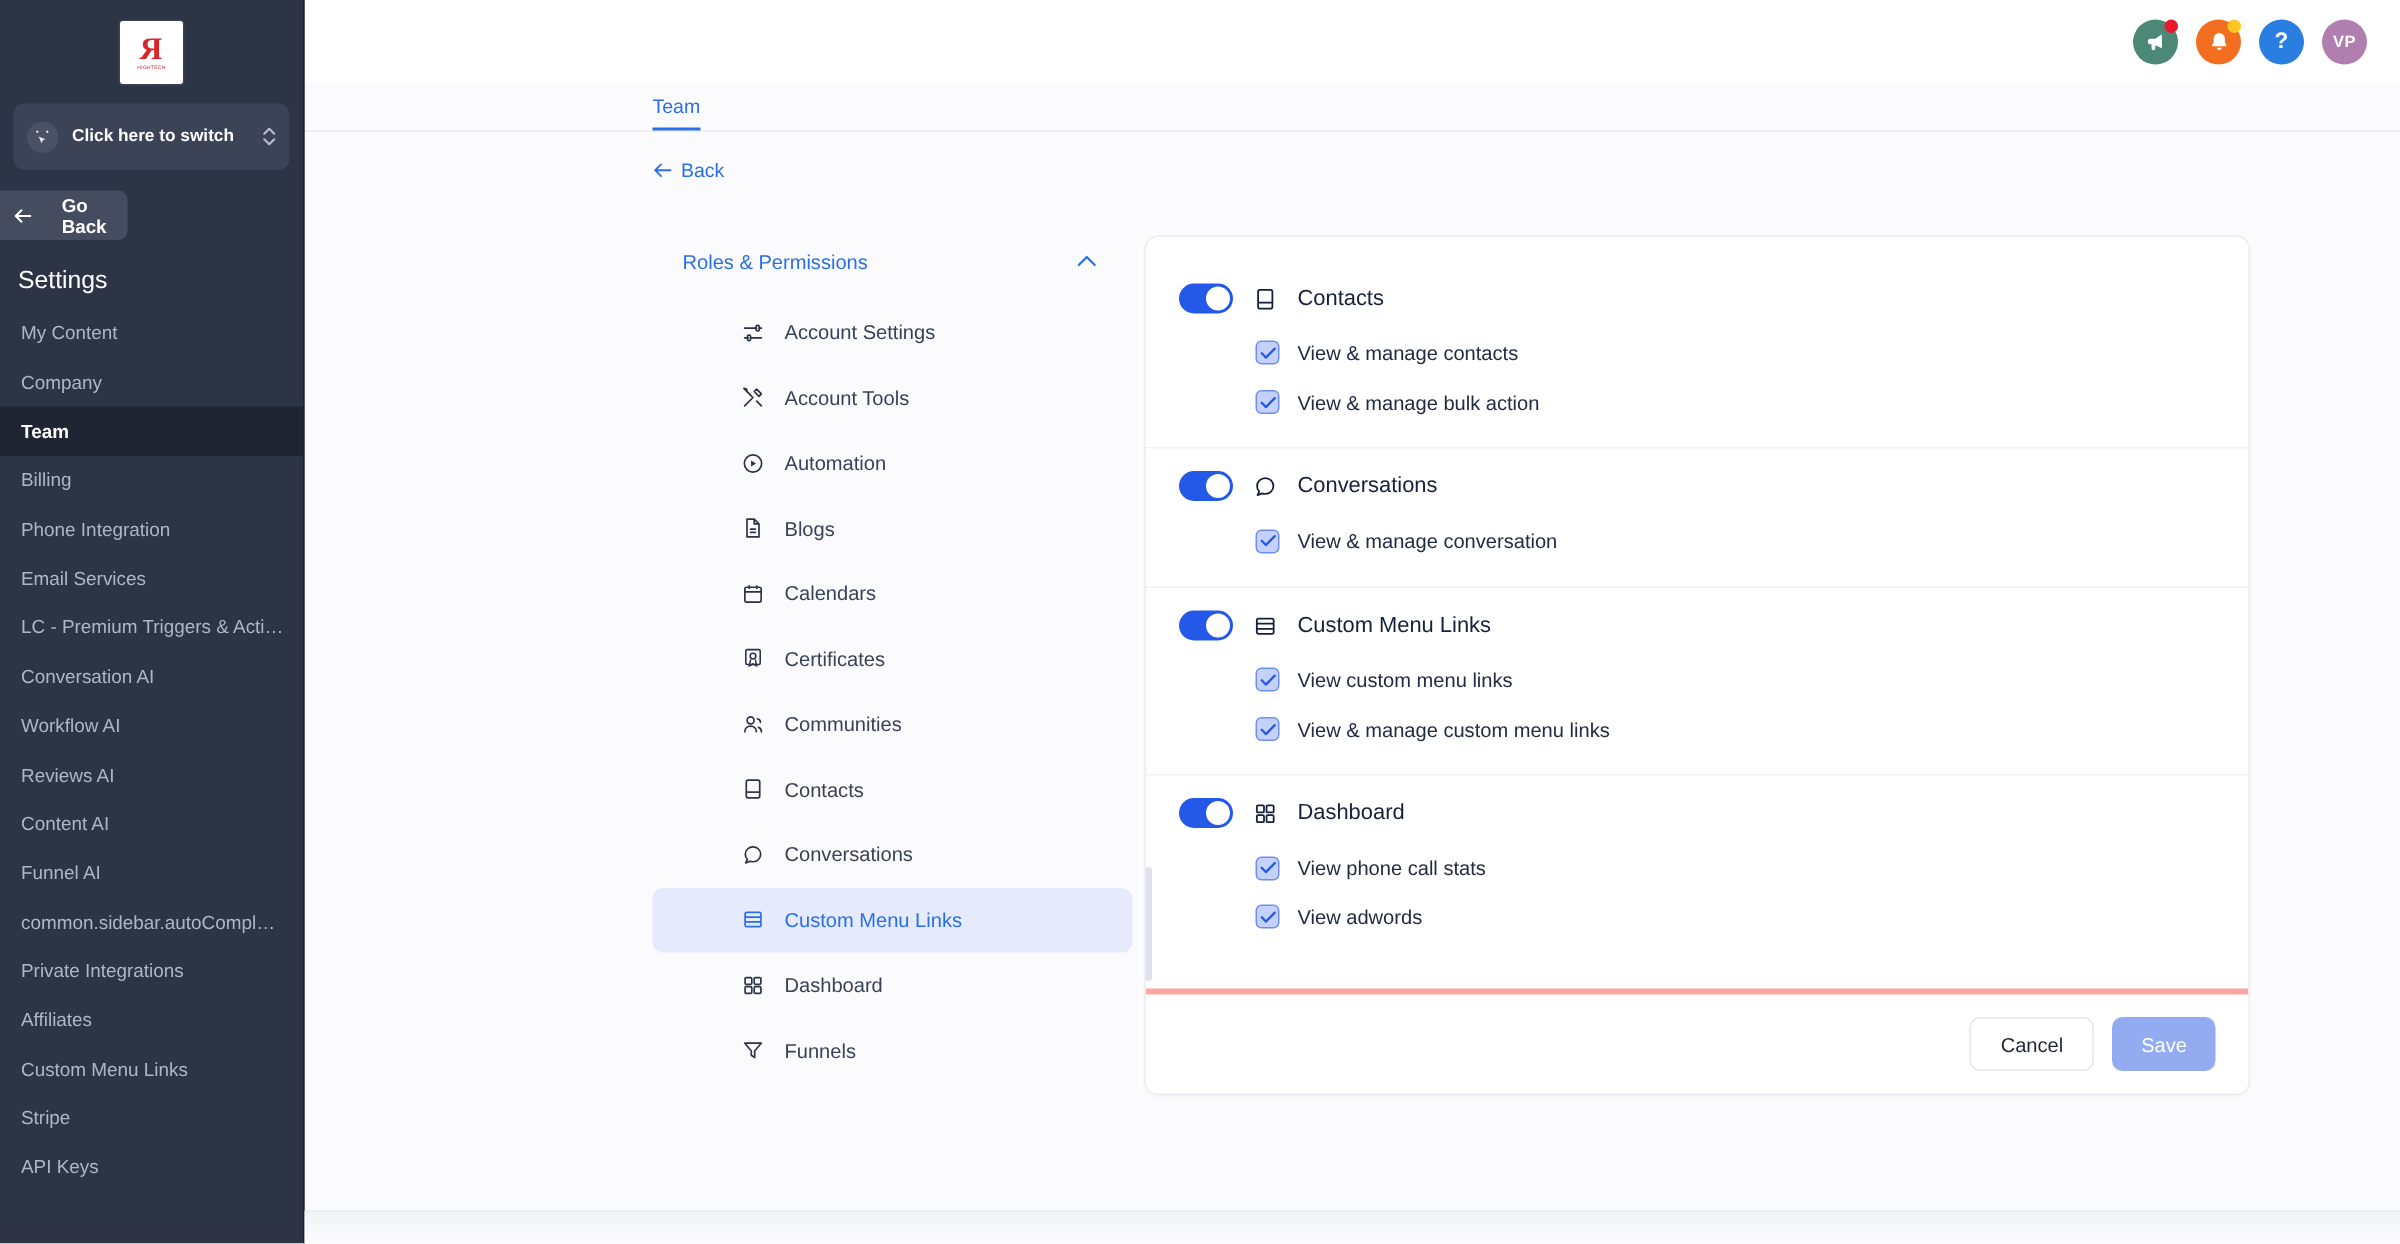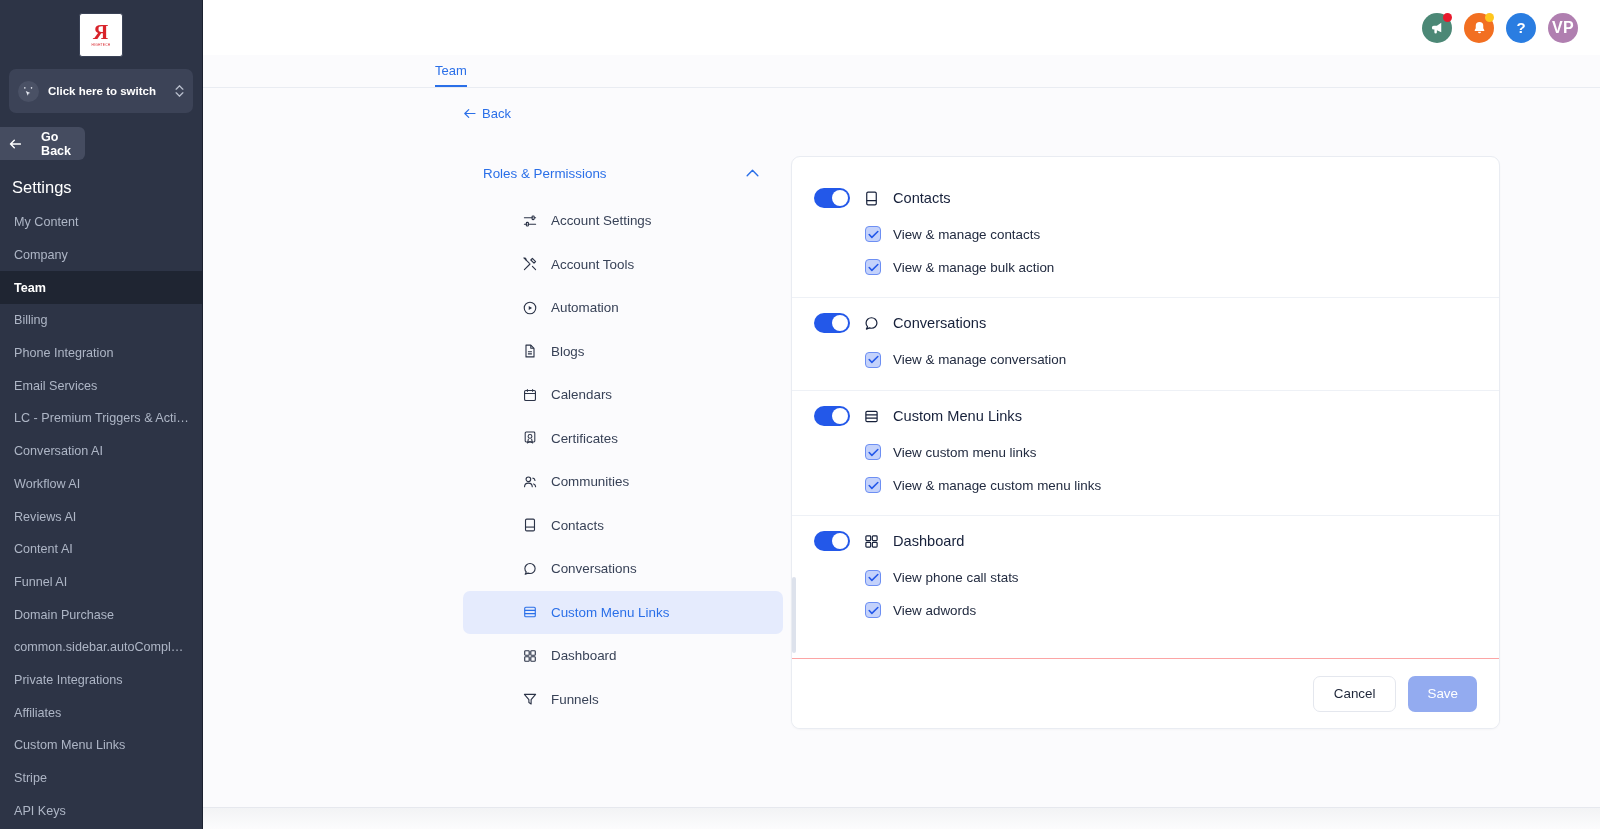--- a/index.html
+++ b/index.html
@@ -73,36 +73,36 @@
     height: 55px; background: #ffffff; display: flex; align-items: center;
     justify-content: flex-end; padding-right: 22px; gap: 12px;
     flex: 0 0 55px;
   }
   .top-icon { width: 30px; height: 30px; border-radius: 50%;
     display: flex; align-items: center; justify-content: center;
     position: relative; cursor: pointer; }
   .ti-announce { background: #4c8876; }
   .ti-bell { background: #f26f21; }
   .ti-help { background: #2a7de1; color: #fff; font-size: 15px; font-weight: 700; }
-  .ti-avatar { background: #b07fb0; color: #fff; font-size: 16px; font-weight: 700; letter-spacing: .3px; }
+  .ti-avatar { background: #b07fb0; color: #fff; font-size: 11px; font-weight: 700; letter-spacing: .3px; }
   .badge-dot { position: absolute; top: 0px; right: 0px; width: 9px; height: 9px; border-radius: 50%; }
   .badge-red { background: #e8192c; }
   .badge-yellow { background: #ffc61e; }
 
   .tabstrip {
     height: 33px; border-bottom: 1px solid #e9ecf2;
     display: flex; align-items: flex-end; padding-left: 232px;
     background: #fbfbfd; flex: 0 0 33px;
   }
   .tab {
     font-size: 13px; color: #2a6fe8; padding-bottom: 7px;
     border-bottom: 2px solid #2a6fe8; cursor: pointer;
   }
 
-  .content { flex: 1; padding: 0 100px 0 232px; position: relative; overflow: hidden; margin-left: 28px; }
+  .content { flex: 1; padding: 0 100px 0 232px; position: relative; overflow: hidden; }
 
   .back-link {
     display: inline-flex; align-items: center; gap: 6px;
     color: #2a6fe8; font-size: 13px; margin-top: 18px; cursor: pointer;
   }
   .page-title { font-size: 19px; color: #13192b; margin-top: 14px; font-weight: 400; }
 
   .copy-perm {
     position: absolute; right: 100px; top: 128px;
     height: 37px; padding: 0 14px; background: #fff;
@@ -160,21 +160,21 @@
   .perm-row { display: flex; align-items: center; gap: 12px; height: 32.7px; padding-left: 51px; }
   .perm-row:last-child { margin-bottom: 14px; }
   .cbx {
     width: 16px; height: 16px; flex: 0 0 16px; border-radius: 4px;
     background: #c4d2fb; border: 1px solid #6d8ff3;
     display: flex; align-items: center; justify-content: center; cursor: pointer;
   }
   .perm-label { font-size: 13.4px; color: #222b40; }
 
   .card-footer {
-    height: 70px; border-top: 1px solid #fca5a5; flex: 0 0 70px;
+    height: 70px; border-top: 4px solid #fca5a5; flex: 0 0 70px;
     display: flex; align-items: center; justify-content: flex-end;
     gap: 12px; padding-right: 22px; background: #fff;
   }
   .btn-cancel {
     height: 36px; padding: 0 20px; background: #fff;
     border: 1px solid #e4e7ee; border-radius: 7px;
     font-size: 13.4px; color: #1e2639; cursor: pointer;
   }
   .btn-save {
     height: 36px; padding: 0 19px; background: #93abf0;
@@ -263,23 +263,20 @@
           <span>Workflow AI</span>
         </div>
       <div class="nav-item">
           <span>Reviews AI</span>
         </div>
       <div class="nav-item">
           <span>Content AI</span>
         </div>
       <div class="nav-item">
           <span>Funnel AI</span>
-        </div>
-      <div class="nav-item">
-          <span>Domain Purchase</span>
         </div>
       <div class="nav-item">
           <span>common.sidebar.autoCompl…</span>
         </div>
       <div class="nav-item">
           <span>Private Integrations</span>
         </div>
       <div class="nav-item">
           <span>Affiliates</span>
         </div>

